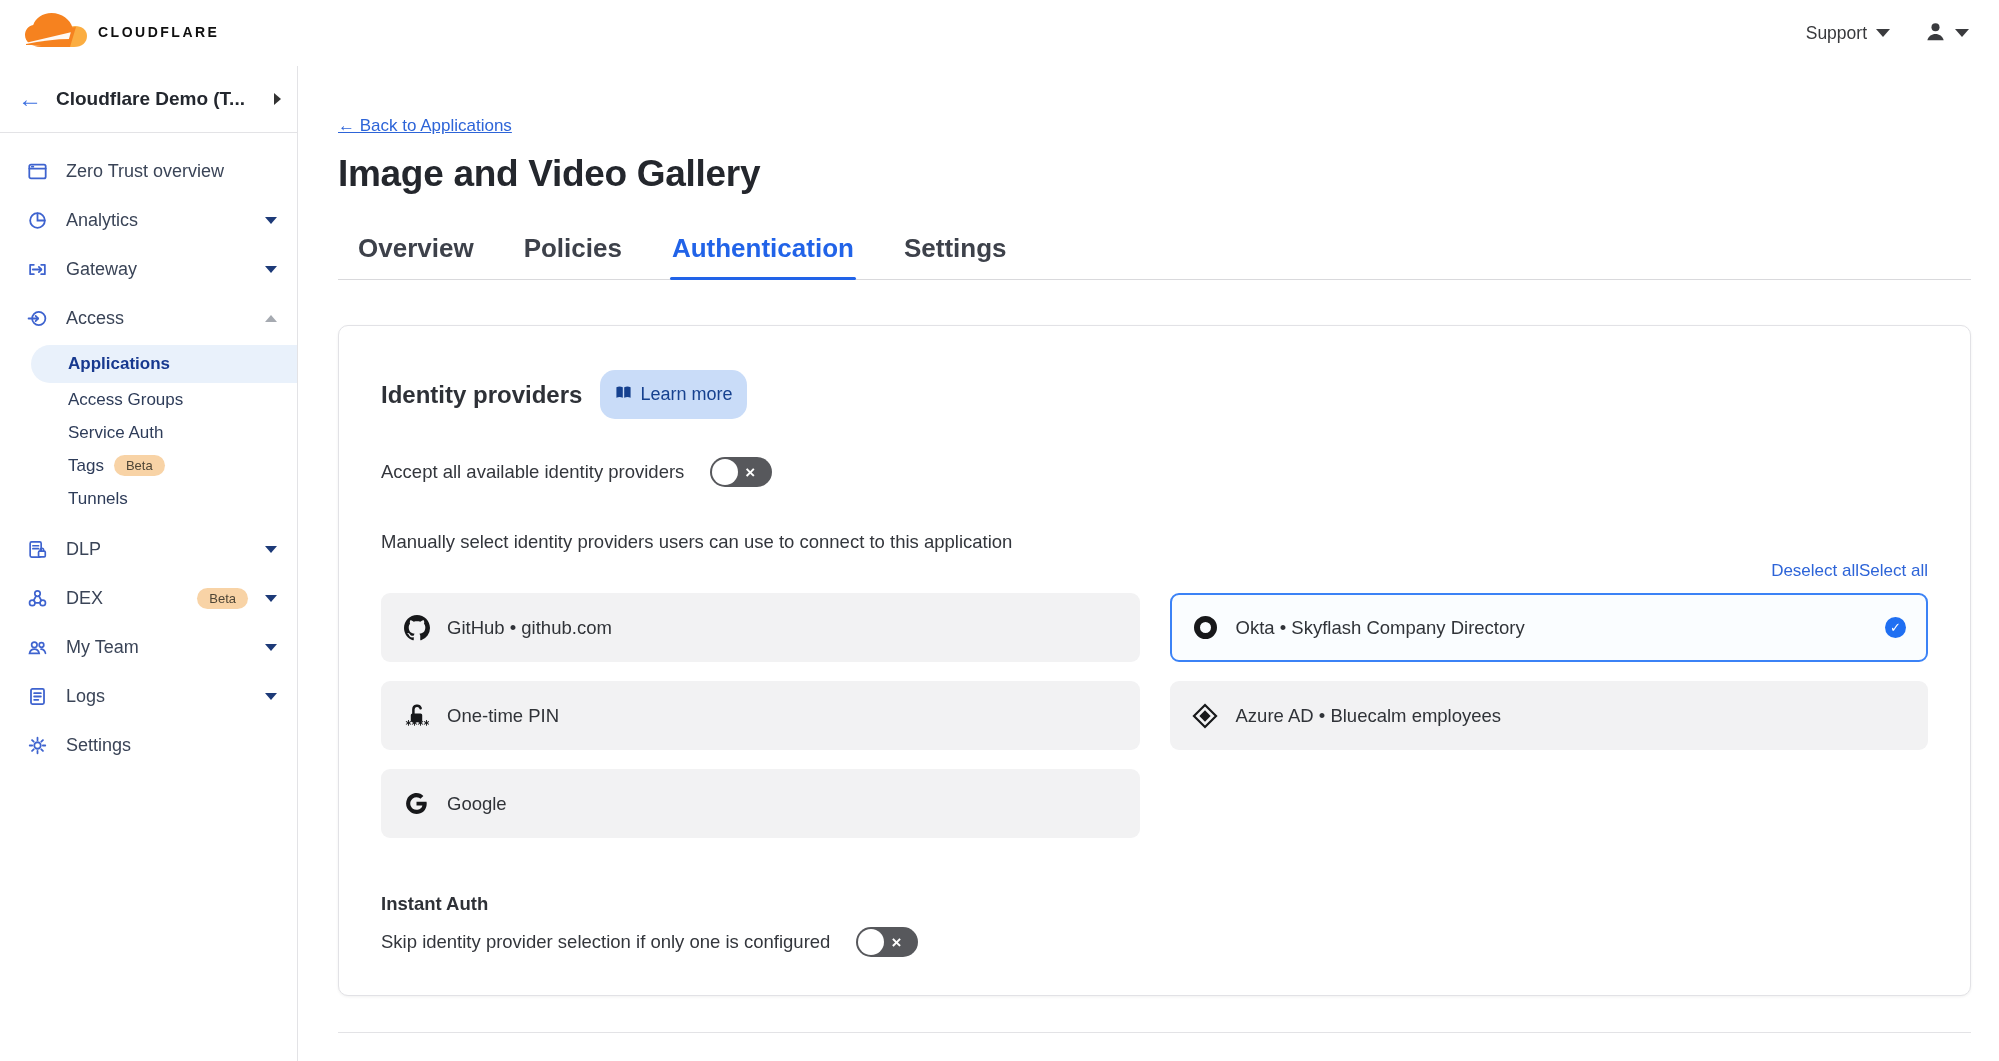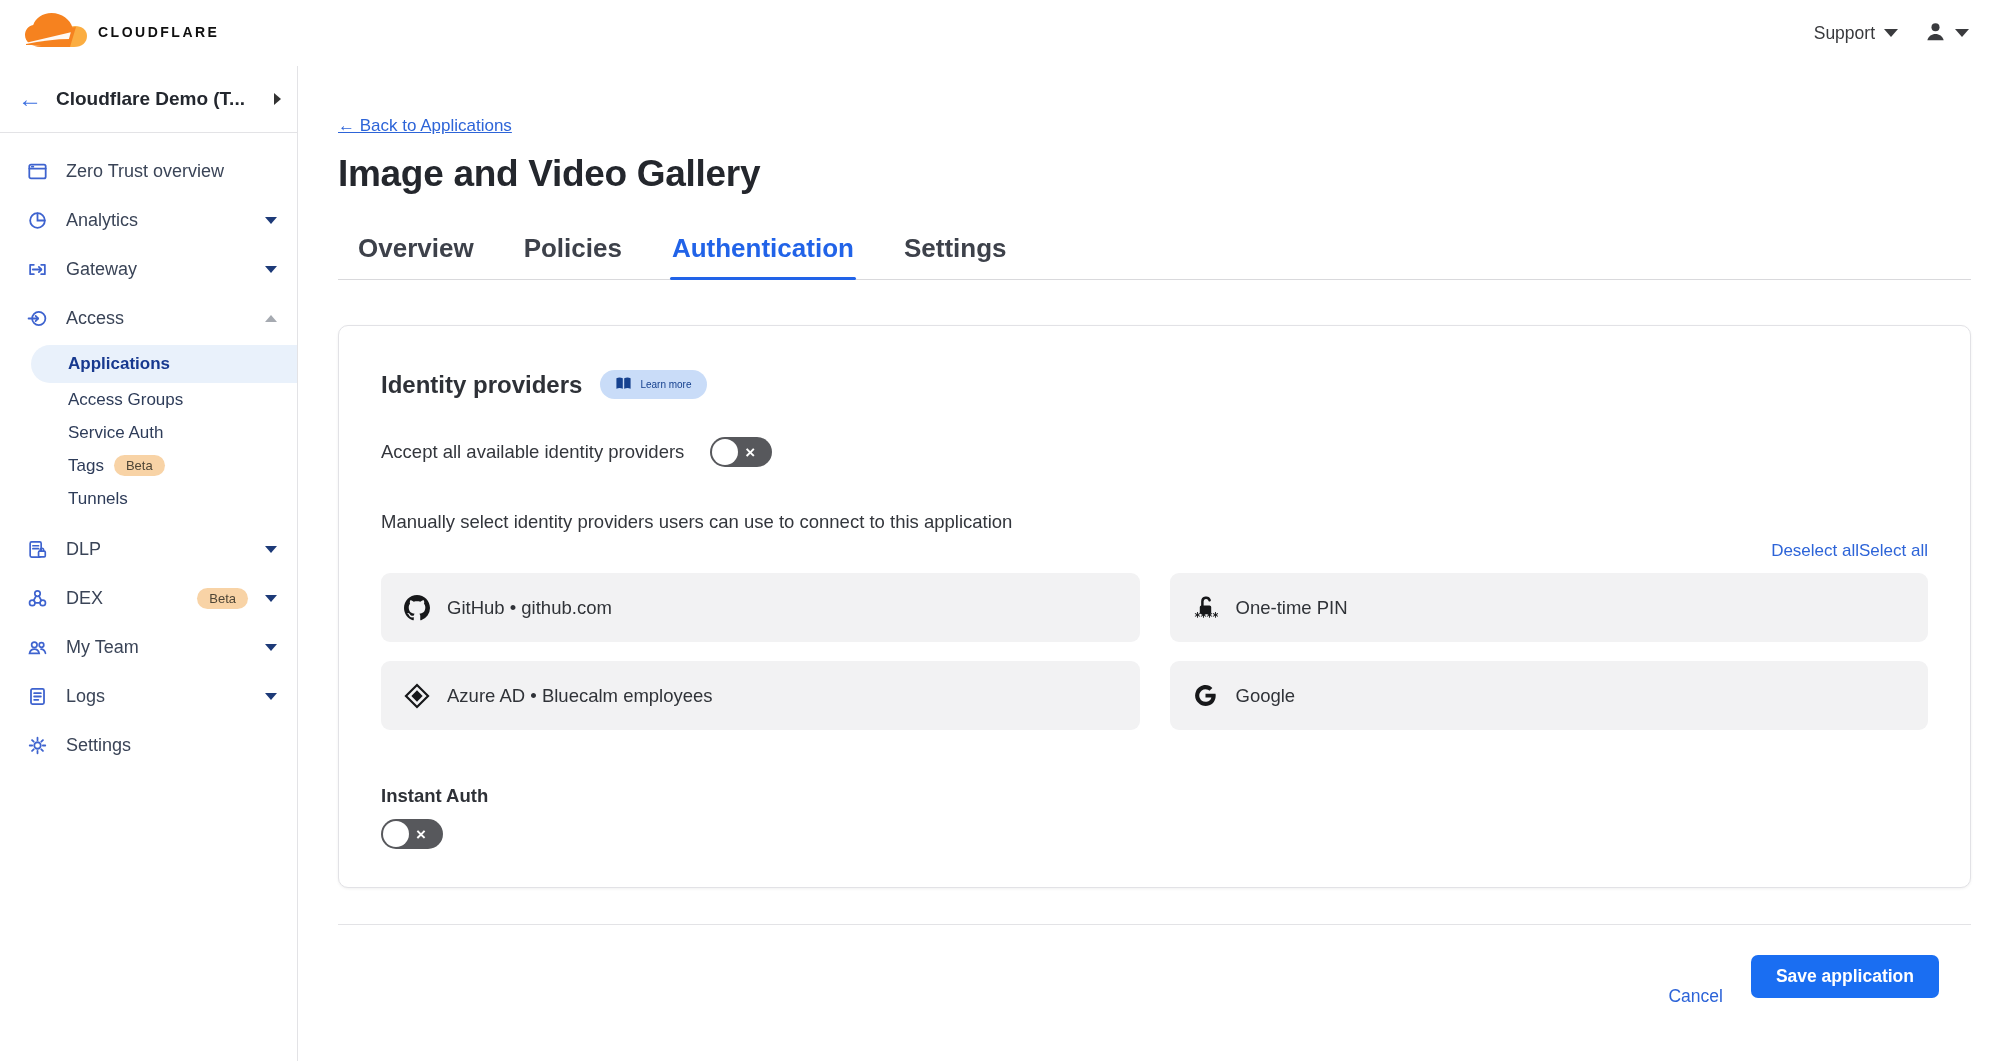--- a/index.html
+++ b/index.html
@@ -4,21 +4,21 @@
 <style>
   * { box-sizing: border-box; margin: 0; padding: 0; }
   html,body { width:1999px; height:1061px; overflow:hidden; background:#fff;
     font-family:"Liberation Sans", sans-serif; color:#36393f; }
 
   
   .topbar { height:66px; display:flex; align-items:center; justify-content:space-between;
     padding:0 30px 0 14px; background:#fff; }
   .logo { display:flex; flex-direction:row; align-items:center; width:130px; }
   .logo-text { font-size:14px; font-weight:800; letter-spacing:2.5px; color:#0f0f0f; margin-top:-2px; }
-  .topbar-right { display:flex; align-items:center; gap:26px; }
+  .topbar-right { display:flex; align-items:center; gap:34px; }
   .support { display:flex; align-items:center; gap:9px; font-size:17.5px; color:#38393c; cursor:pointer; }
   .userbox { display:flex; align-items:center; gap:8px; cursor:pointer; }
   .tri-down { width:0; height:0; border-left:7px solid transparent; border-right:7px solid transparent;
     border-top:8px solid #3a3b3e; }
 
   
   .layout { display:flex; height:995px; }
 
   
   .sidebar { width:298px; flex:none; border-right:1px solid #e3e3e6; background:#fff; }
@@ -57,21 +57,21 @@
   .tab { position:relative; padding:10px 2px 15px; font-size:26px; font-weight:600; color:#3d414a; cursor:pointer; }
   .tab.active { color:#2163e8; }
   .tab.active::after { content:''; position:absolute; left:0; right:0; bottom:-1px; height:3px;
     background:#2163e8; border-radius:2px; }
 
   .card { margin-top:45px; border:1px solid #e2e2e6; border-radius:10px; background:#fff;
     box-shadow:0 1px 3px rgba(0,0,0,0.06); padding:44px 42px 38px; }
   .card-heading-row { display:flex; align-items:center; gap:18px; }
   .card-heading { font-size:24px; font-weight:700; color:#2e3137; }
   .learn-badge { display:flex; align-items:center; gap:8px; background:#c9dcf8; color:#16418f;
-    font-size:10px; padding:6px 15px; border-radius:15px; cursor:pointer; }
+    font-size:18px; padding:14px 15px; border-radius:15px; cursor:pointer; }
 
   .toggle-row { display:flex; align-items:center; gap:26px; margin-top:38px; font-size:18.5px; color:#33363c; }
   .toggle { width:62px; height:30px; border-radius:15px; background:#57585c; display:flex; align-items:center;
     cursor:pointer; flex:none; }
   .toggle .knob { width:26px; height:26px; border-radius:50%; background:#fff; margin-left:2px; }
   .toggle .offx { color:#fff; font-size:17px; font-weight:700; margin-left:7px; line-height:1; }
 
   .manual-hint { margin-top:44px; font-size:18.5px; color:#33363c; }
   .select-links { display:flex; justify-content:flex-end; margin:8px 0 12px;
     font-size:17px; color:#2d64d8; }
@@ -313,20 +313,27 @@
 
         <div class="tile">
           <span class="p-icon">
             <svg width="26" height="26" viewBox="0 0 16 16">
                 <path fill="#17181a" d="M8 0C3.58 0 0 3.58 0 8c0 3.54 2.29 6.53 5.47 7.59.4.07.55-.17.55-.38 0-.19-.01-.82-.01-1.49-2.01.37-2.53-.49-2.69-.94-.09-.23-.48-.94-.82-1.13-.28-.15-.68-.52-.01-.53.63-.01 1.08.58 1.23.82.72 1.21 1.87.87 2.33.66.07-.52.28-.87.51-1.07-1.78-.2-3.64-.89-3.64-3.95 0-.87.31-1.59.82-2.15-.08-.2-.36-1.02.08-2.12 0 0 .67-.21 2.2.82.64-.18 1.32-.27 2-.27s1.36.09 2 .27c1.53-1.04 2.2-.82 2.2-.82.44 1.1.16 1.92.08 2.12.51.56.82 1.27.82 2.15 0 3.07-1.87 3.75-3.65 3.95.29.25.54.73.54 1.48 0 1.07-.01 1.93-.01 2.2 0 .21.15.46.55.38A8.01 8.01 0 0 0 16 8c0-4.42-3.58-8-8-8z"></path>
               </svg>
           </span>
           <span>GitHub • github.com</span>
         </div>
 
+        <div class="tile selected">
+          <span class="p-icon">
+              <span class="okta-ring"></span>
+            </span>
+          <span>Okta • Skyflash Company Directory</span>
+          <span class="check">✓</span>
+        </div>
 
         <div class="tile">
           <span class="p-icon">
             <svg width="25" height="28" viewBox="0 0 24 27">
                 <path d="M9 12V7.2a3.6 3.6 0 0 1 7-1.2" fill="none" stroke="#17181a" stroke-width="2.4" stroke-linecap="round"></path>
                 <rect x="6.5" y="11" width="11" height="8.5" rx="1.6" fill="#17181a"></rect>
                 <text x="1.5" y="26.5" font-size="11" font-weight="bold" fill="#17181a" font-family="'DejaVu Sans', sans-serif">****</text>
               </svg>
           </span>
           <span>One-time PIN</span>
@@ -348,20 +355,21 @@
                 <path fill="#17181a" d="M21.8 12.2c0-.7-.1-1.2-.2-1.8H12v3.5h5.6c-.1.9-.7 2.3-2.1 3.2l3.2 2.5c1.9-1.8 3.1-4.4 3.1-7.4zM12 22c2.7 0 5-.9 6.7-2.4l-3.2-2.5c-.9.6-2 1-3.5 1-2.6 0-4.9-1.8-5.7-4.2L3 16.4C4.7 19.7 8.1 22 12 22zM6.3 13.9c-.2-.6-.3-1.2-.3-1.9s.1-1.3.3-1.9L3 7.6C2.4 8.9 2 10.4 2 12s.4 3.1 1 4.4zM12 5.9c1.9 0 3.1.8 3.8 1.5l2.8-2.7C16.9 3.1 14.7 2 12 2 8.1 2 4.7 4.3 3 7.6l3.3 2.5C7.1 7.7 9.4 5.9 12 5.9z"></path>
               </svg>
           </span>
           <span>Google</span>
         </div>
 
       </div>
 
       <div class="instant-title">Instant Auth</div>
       <div class="toggle-row skip-row" style="margin-top:12px;">
+        <span>Skip identity provider selection if only one is configured</span>
         <span class="toggle">
           <span class="knob"></span>
           <span class="offx">×</span>
         </span>
       </div>
     </div>
 
     <div class="footer-divider"></div>
     <div class="footer-row">
       <span class="cancel-link">Cancel</span>

